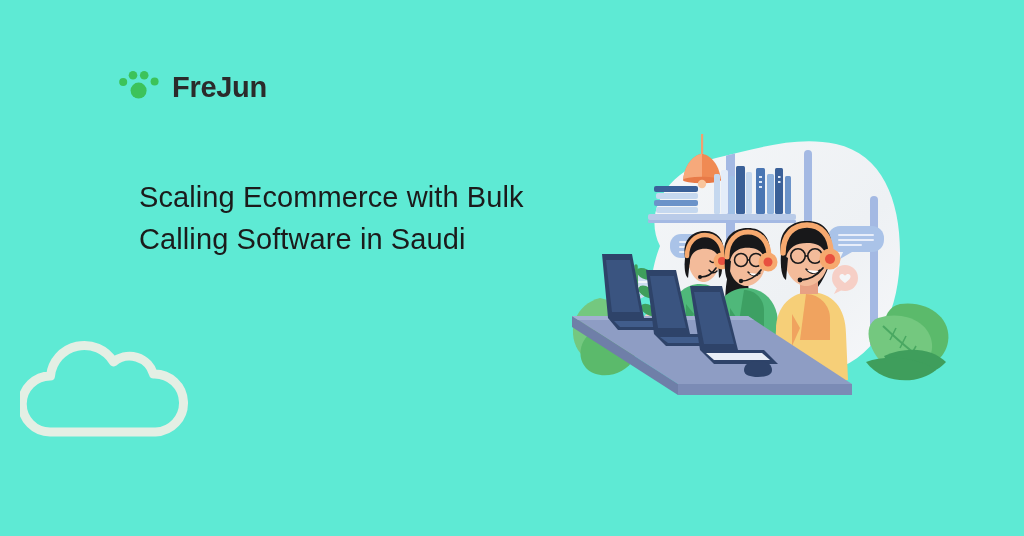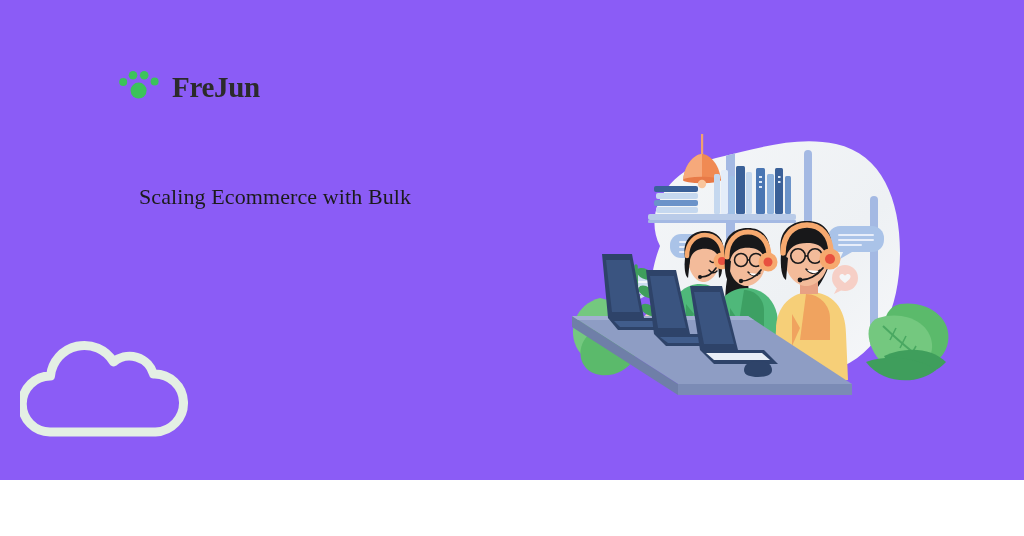--- a/index.html
+++ b/index.html
@@ -6,24 +6,23 @@
     margin: 0;
     padding: 0;
     background: #ffffff;
   }
   body {
     font-family: "Liberation Sans", sans-serif;
   }
   #canvas {
     position: relative;
     width: 1024px;
-    height: 480px;
-    background: #8b5cf6;
+    height: 536px;
+    background: #5eead4;
     overflow: hidden;
-    font-family: Liberation Serif, serif;
   }
 
   
   .brand {
     position: absolute;
     left: 118px;
     top: 70px;
     display: flex;
     align-items: center;
     gap: 10px;
@@ -41,21 +40,21 @@
     line-height: 1;
     white-space: nowrap;
   }
 
   
   .headline {
     position: absolute;
     left: 139px;
     top: 176px;
     width: 400px;
-    font-size: 22px;
+    font-size: 29px;
     font-weight: normal;
     color: #1b1b1b;
     line-height: 42px;
     letter-spacing: 0.1px;
   }
   .headline .ln { display: block; white-space: nowrap; }
 
   
   .cloud {
     position: absolute;
@@ -86,20 +85,21 @@
       <circle cx="15.0" cy="5.2" r="4.3" fill="#3cc35a"></circle>
       <circle cx="26.2" cy="5.2" r="4.3" fill="#3cc35a"></circle>
       <circle cx="36.6" cy="11.6" r="4.0" fill="#3cc35a"></circle>
       <circle cx="20.6" cy="20.6" r="8.0" fill="#3cc35a"></circle>
     </svg>
     <div class="brand-name">FreJun</div>
   </div>
 
   <div class="headline">
     <span class="ln">Scaling Ecommerce with Bulk</span>
+    <span class="ln">Calling Software in Saudi</span>
   </div>
 
   <svg class="cloud" viewBox="0 0 190 115">
     <path d="M30 100
              a28 28 0 0 1 0.5 -56
              a34 34 0 0 1 63 -14
              a25 25 0 0 1 40 12
              a24 24 0 0 1 2 58
              Z" fill="none" stroke="#e4efe4" stroke-width="9" stroke-linejoin="round" stroke-linecap="round"></path>
   </svg>

